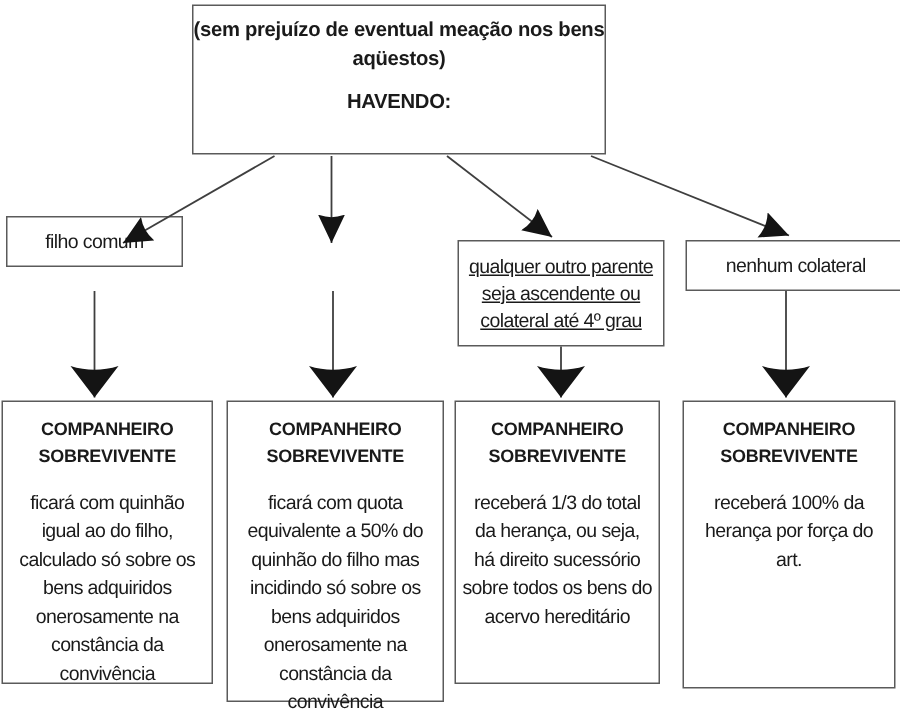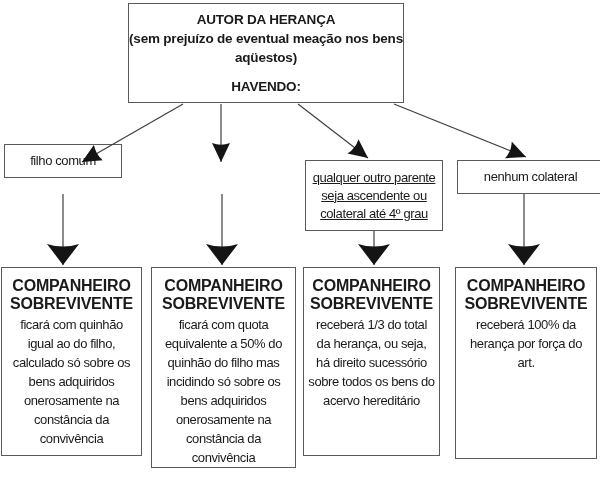--- a/index.html
+++ b/index.html
@@ -47,26 +47,26 @@
   }
   .cond-1 { left: 4px;   top: 144px; width: 118px; height: 34px; }
   .cond-2 { left: 154px; top: 160px; width: 137px; height: 34px; }
   .cond-3 { left: 305px; top: 160px; width: 138px; height: 71px; text-decoration: underline; }
   .cond-4 { left: 457px; top: 160px; width: 147px; height: 34px; }
 
   
   .out { padding-top: 9px; }
   .out .heading {
     font-weight: bold;
-    font-size: 16px;
+    font-size: 12px;
     line-height: 18px;
     letter-spacing: -0.2px;
   }
   .out .body {
-    margin-top: 2px;
+    margin-top: 12px;
     font-size: 13px;
     line-height: 19px;
     letter-spacing: -0.4px;
   }
   .out-1 { left: 1px;   top: 267px; width: 141px; height: 189px; }
   .out-2 { left: 151px; top: 267px; width: 145px; height: 201px; }
   .out-3 { left: 303px; top: 267px; width: 137px; height: 189px; }
   .out-4 { left: 455px; top: 267px; width: 142px; height: 192px; }
 
   .arrows {
@@ -76,21 +76,20 @@
     pointer-events: none;
   }
   .arrows line { stroke: #3f3f3f; stroke-width: 1.2; }
 </style>
 </head>
 <body>
 
 <div class="canvas">
 
   <div class="box root-box">
-    <div class="prel">AUTOR DA HERANÇA</div>
     <div class="prel">(sem prejuízo de eventual meação nos bens
 aqüestos)</div>
     <div class="havendo prel">HAVENDO:</div>
   </div>
 
   <div class="box cond cond-1">
     <span class="prel">filho comum</span>
   </div>
   <div class="box cond cond-3">
     <span class="prel">qualquer outro parente

